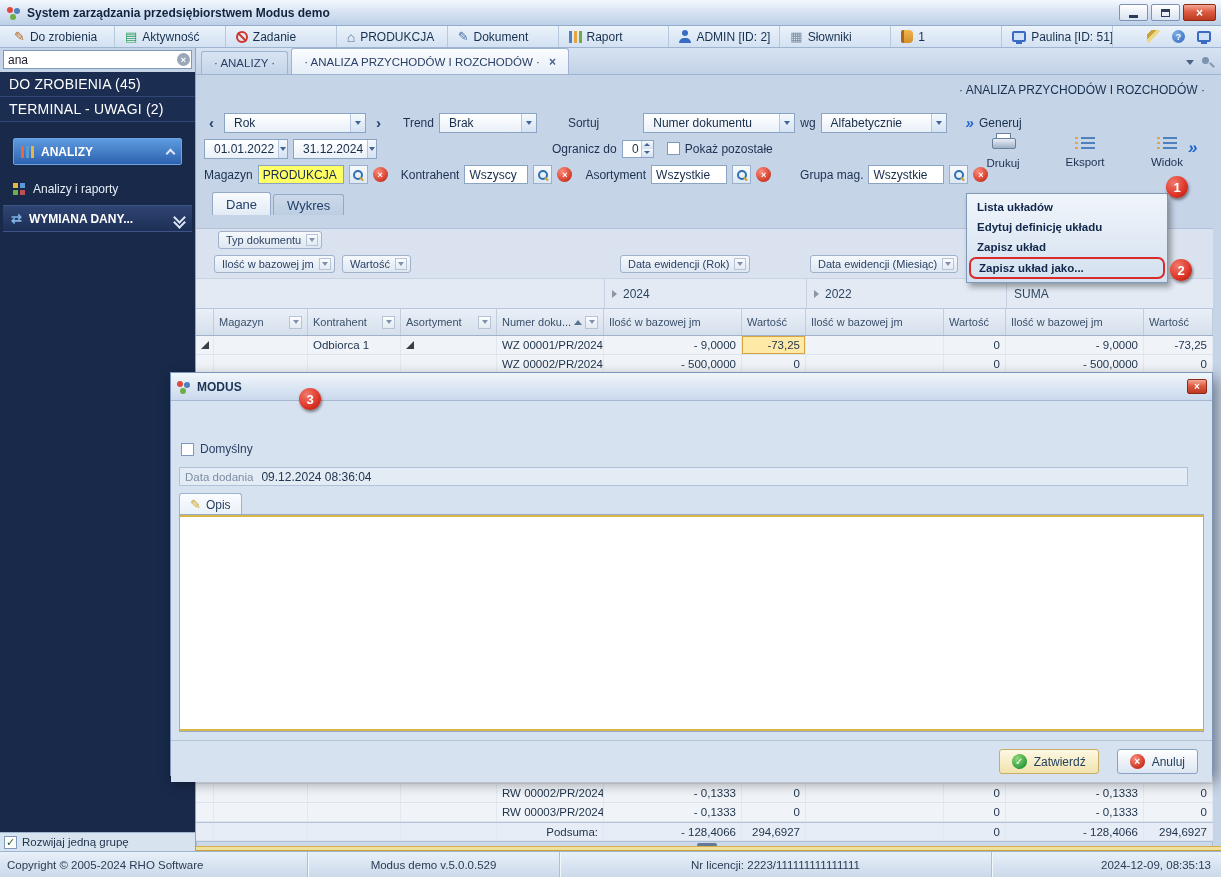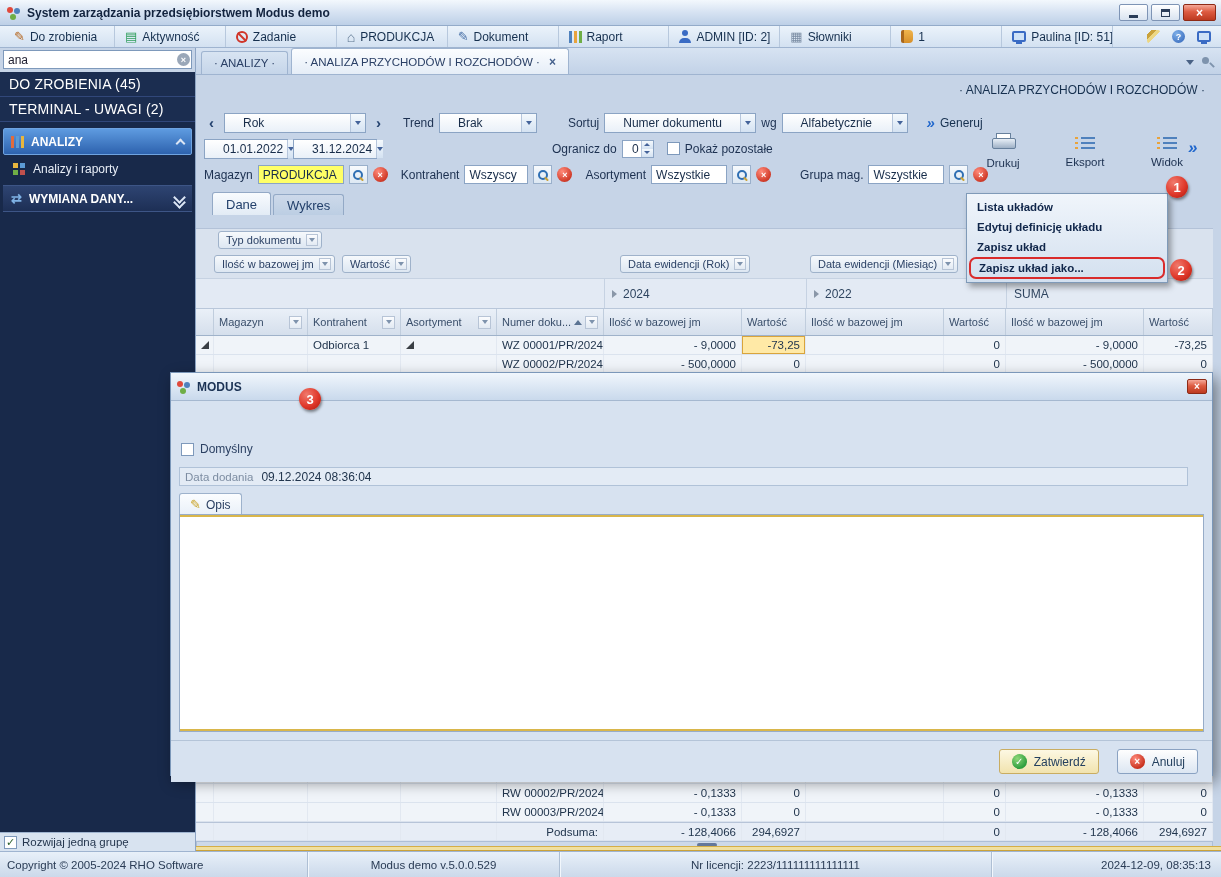--- a/index.html
+++ b/index.html
@@ -50,21 +50,21 @@
   
   #sidebar { position:absolute; left:0; top:48px; width:196px; height:803px; background:#18294a; border-right:1px solid #8ea5c4; }
   .sidebar-top { height:24px; background:#c6d4e7; padding:2px 3px; display:flex; }
   .search-wrap { position:relative; flex:1; }
   .search-wrap input { width:100%; height:19px; border:1px solid #7e99bb; padding:0 18px 0 4px; font:12px "Liberation Sans",sans-serif; color:#223; }
   .clear-btn { position:absolute; right:2px; top:3px; width:13px; height:13px; border-radius:50%;
     background:#9aa7b8; color:#fff; font-size:9px; font-weight:bold; display:flex; align-items:center; justify-content:center; }
   .side-group-header { height:25px; display:flex; align-items:center; padding-left:9px; color:#fff; font-size:14px;
     background:#1b2d50; border-bottom:1px solid #31477a; letter-spacing:.2px; }
   .side-nav { padding:6px 3px; }
-  .nav-active { height:27px; margin:0; background:linear-gradient(#5e9be0,#2d62ae); border:1px solid #6fa3e0; border-radius:2px;
+  .nav-active { height:27px; margin:10px; background:linear-gradient(#5e9be0,#2d62ae); border:1px solid #6fa3e0; border-radius:2px;
     color:#fff; font-weight:bold; display:flex; align-items:center; gap:7px; padding:0 7px; }
   .nav-item { height:27px; display:flex; align-items:center; gap:8px; padding:0 10px; color:#e8eef7; }
   .nav-group { height:27px; margin-top:3px; background:linear-gradient(#2e4472,#1d2f55); border-top:1px solid #3d5586; border-bottom:1px solid #3d5586;
     color:#fff; font-weight:bold; display:flex; align-items:center; gap:7px; padding:0 8px; }
   .chev-up { width:7px; height:7px; border-left:2px solid #dce6f5; border-top:2px solid #dce6f5; transform:rotate(45deg); margin-left:auto; margin-top:4px; }
   .chev-dd { margin-left:auto; position:relative; width:10px; height:12px; }
   .chev-dd::before, .chev-dd::after { content:""; position:absolute; left:1px; width:7px; height:7px;
     border-left:2px solid #dce6f5; border-top:2px solid #dce6f5; transform:rotate(225deg); }
   .chev-dd::before { top:0; } .chev-dd::after { top:5px; }
   .ic-chart { width:13px; height:12px; flex:none;
@@ -94,21 +94,21 @@
   .ic-pin { position:relative; width:11px; height:11px; }
   .ic-pin::before { content:""; position:absolute; left:0; top:0; width:7px; height:7px; border-radius:50%; background:#7e93ad; }
   .ic-pin::after { content:""; position:absolute; right:0; bottom:0; width:2px; height:6px; background:#7e93ad; transform:rotate(-45deg); }
 
   
   #main { position:absolute; left:196px; top:75px; width:1025px; height:776px; background:#c6d4e7; }
   .panel-title { position:absolute; right:16px; top:8px; color:#16304f; font-size:12px; }
   .frow { position:absolute; left:8px; display:flex; align-items:center; gap:5px; height:21px; }
   .flabel { color:#1c3050; white-space:nowrap; }
   .sel { height:20px; background:linear-gradient(#ffffff,#e9f0f8); border:1px solid #8ba4c4; display:flex; align-items:center;
-    padding-left:18px; justify-content:space-between; color:#172c49; }
+    padding-left:9px; justify-content:space-between; color:#172c49; }
   .sel-arr { width:15px; height:18px; margin-left:4px; background:linear-gradient(#f4f9fd,#d4e2f2); border-left:1px solid #b6c6dc;
     display:flex; align-items:center; justify-content:center; }
   .sel-arr::before { content:""; border-left:3px solid transparent; border-right:3px solid transparent; border-top:4px solid #44639a; }
   .nav-arrow { width:15px; height:20px; display:flex; align-items:center; justify-content:center; color:#24426f; font-size:15px; font-weight:bold; }
   .gen-btn { display:flex; align-items:center; gap:5px; color:#16304f; margin-left:14px; }
   .ic-ffwd { color:#1f66cc; font-weight:bold; font-size:15px; font-style:italic; line-height:1; }
   .spin { width:32px; height:18px; border:1px solid #8ba4c4; background:#fff; display:flex; }
   .spin-val { flex:1; text-align:right; padding:1px 2px 0 0; }
   .spin-btns { width:12px; border-left:1px solid #b6c6dc; display:flex; flex-direction:column; }
   .spin-up,.spin-dn { flex:1; display:flex; align-items:center; justify-content:center; background:linear-gradient(#f4f9fd,#d4e2f2); }
@@ -358,21 +358,21 @@
       <span>Rok</span>
         <span class="sel-arr"></span>
     </div>
     <span class="nav-arrow">›</span>
     <span class="flabel" style="margin-left:12px;">Trend</span>
     <div class="sel" style="width:98px;">
       <span>Brak</span>
         <span class="sel-arr"></span>
     </div>
     <span class="flabel" style="margin-left:26px;">Sortuj</span>
-    <div class="sel" style="width:152px;">
+    <div class="sel" style="width:152px;margin-left:39px;">
       <span>Numer dokumentu</span>
         <span class="sel-arr"></span>
     </div>
     <span class="flabel">wg</span>
     <div class="sel" style="width:126px;">
       <span>Alfabetycznie</span>
         <span class="sel-arr"></span>
     </div>
     <div class="gen-btn">
       <span class="ic-ffwd">»</span>

